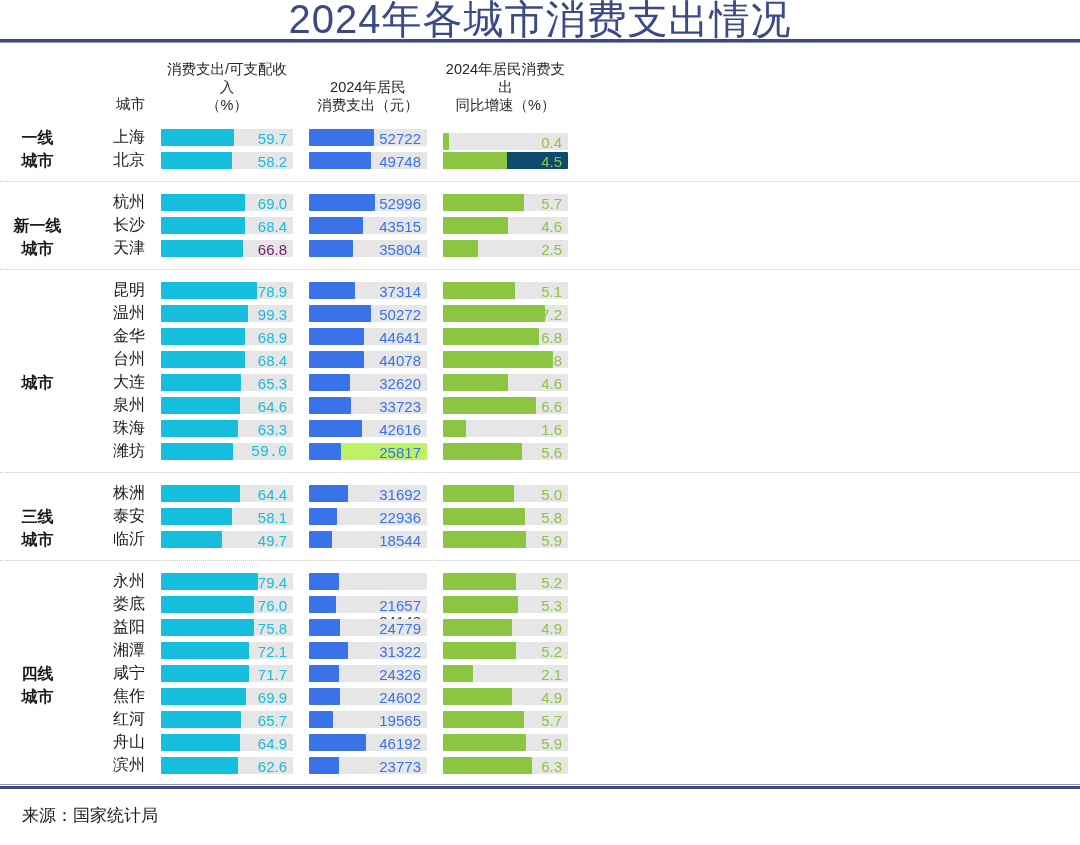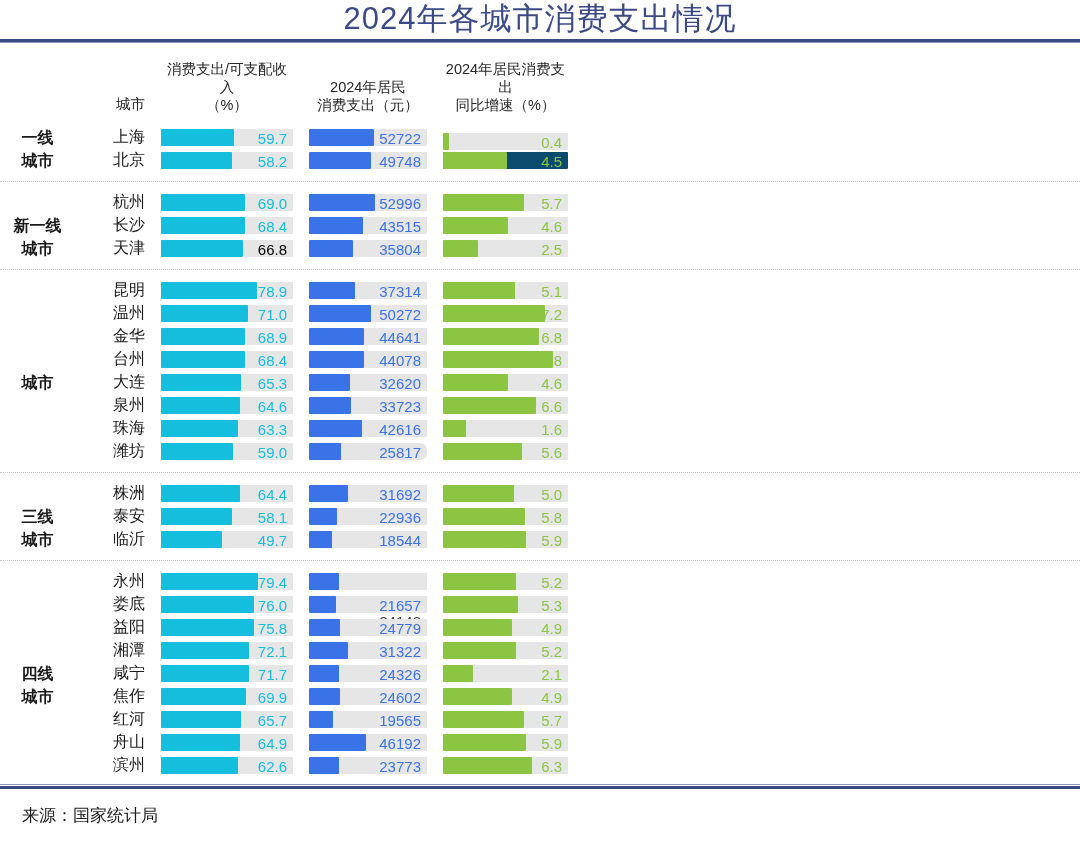--- a/index.html
+++ b/index.html
@@ -4,21 +4,21 @@
 <style>
   html,body{margin:0;padding:0;}
   body{
     width:1080px;height:845px;background:#ffffff;
     font-family:"Liberation Sans","DejaVu Sans",sans-serif;
     overflow:hidden;position:relative;
   }
   
   .title-wrap{height:39px;display:flex;align-items:flex-start;justify-content:center;}
   .title{
-    font-size:31px;color:#3b4a86;letter-spacing:1px;line-height:38px;
+    font-size:40px;color:#3b4a86;letter-spacing:1px;line-height:38px;
     font-weight:400;white-space:nowrap;
   }
   .rule-top{width:1080px;height:3px;background:#3d4a84;}
   .rule-top2{width:1080px;height:1px;background:#8d96bd;}
 
   
   .table{
     position:absolute;left:0;top:60px;width:1080px;
   }
   .row{display:flex;align-items:center;}
@@ -193,21 +193,21 @@
               <div class="val" style="color: rgb(140, 197, 66);">4.6</div>
             </div>
           </div>
         </div>
         <div class="row rowline">
           <div class="c-group">城市</div>
           <div class="c-city">天津</div>
           <div class="c-bar col1">
             <div class="track" style="background: rgb(230, 230, 230);">
               <div class="fill" style="width: 61.8519%; background: rgb(20, 190, 220);"></div>
-              <div class="val" style="color: #000000;">66.8</div>
+              <div class="val" style="color: #701a75;">66.8</div>
             </div>
           </div>
           <div class="gap"></div>
           <div class="c-bar col2">
             <div class="track" style="background: rgb(230, 230, 230);">
               <div class="fill" style="width: 37.6884%; background: rgb(58, 114, 232);"></div>
               <div class="val" style="color: rgb(58, 114, 232);">35804</div>
             </div>
           </div>
           <div class="gap"></div>
@@ -244,21 +244,21 @@
               <div class="val" style="color: rgb(140, 197, 66);">5.1</div>
             </div>
           </div>
         </div>
         <div class="row rowline">
           <div class="c-group"></div>
           <div class="c-city">温州</div>
           <div class="c-bar col1">
             <div class="track" style="background: rgb(230, 230, 230);">
               <div class="fill" style="width: 65.7407%; background: rgb(20, 190, 220);"></div>
-              <div class="val" style="color: rgb(20, 190, 220);">71.0</div>
+              <div class="val" style="color: rgb(20, 190, 220);">99.3</div>
             </div>
           </div>
           <div class="gap"></div>
           <div class="c-bar col2">
             <div class="track" style="background: rgb(230, 230, 230);">
               <div class="fill" style="width: 52.9179%; background: rgb(58, 114, 232);"></div>
               <div class="val" style="color: rgb(58, 114, 232);">50272</div>
             </div>
           </div>
           <div class="gap"></div>
@@ -388,26 +388,26 @@
               <div class="val" style="color: rgb(140, 197, 66);">1.6</div>
             </div>
           </div>
         </div>
         <div class="row rowline">
           <div class="c-group"></div>
           <div class="c-city">潍坊</div>
           <div class="c-bar col1">
             <div class="track" style="background: rgb(230, 230, 230);">
               <div class="fill" style="width: 54.6296%; background: rgb(20, 190, 220);"></div>
-              <div class="val" style="color: rgb(20, 190, 220);">59.0</div>
-            </div>
-          </div>
-          <div class="gap"></div>
-          <div class="c-bar col2">
-            <div class="track" style="background: #e5e5e5; border-radius: 7px;">
+              <div class="val" style="color: rgb(20, 190, 220); font-family: Liberation Mono, monospace;">59.0</div>
+            </div>
+          </div>
+          <div class="gap"></div>
+          <div class="c-bar col2">
+            <div class="track" style="background: #bef264;">
               <div class="fill" style="width: 27.1758%; background: rgb(58, 114, 232);"></div>
               <div class="val" style="color: rgb(58, 114, 232);">25817</div>
             </div>
           </div>
           <div class="gap"></div>
           <div class="c-bar col3">
             <div class="track" style="background: rgb(230, 230, 230);">
               <div class="fill" style="width: 63.2768%; background: rgb(140, 197, 66);"></div>
               <div class="val" style="color: rgb(140, 197, 66);">5.6</div>
             </div>

